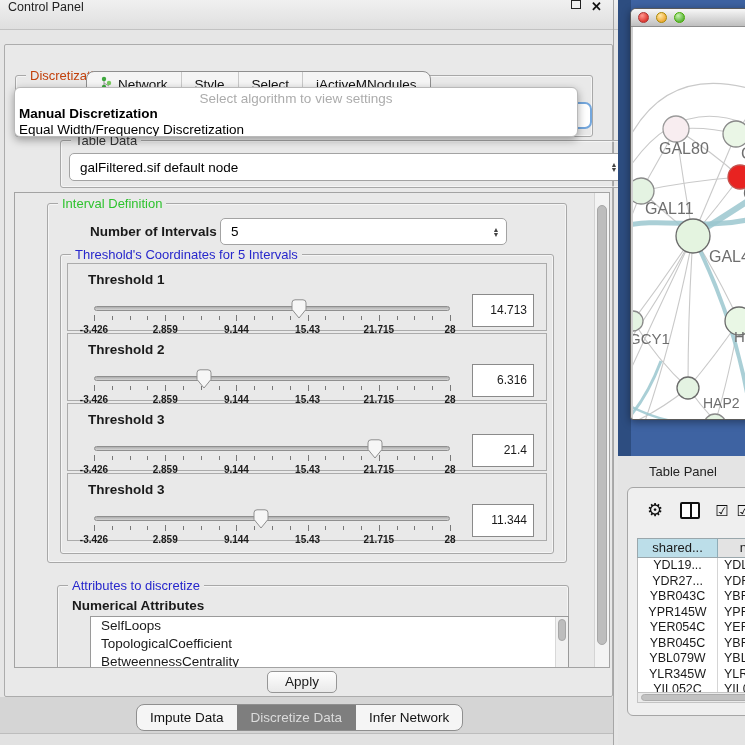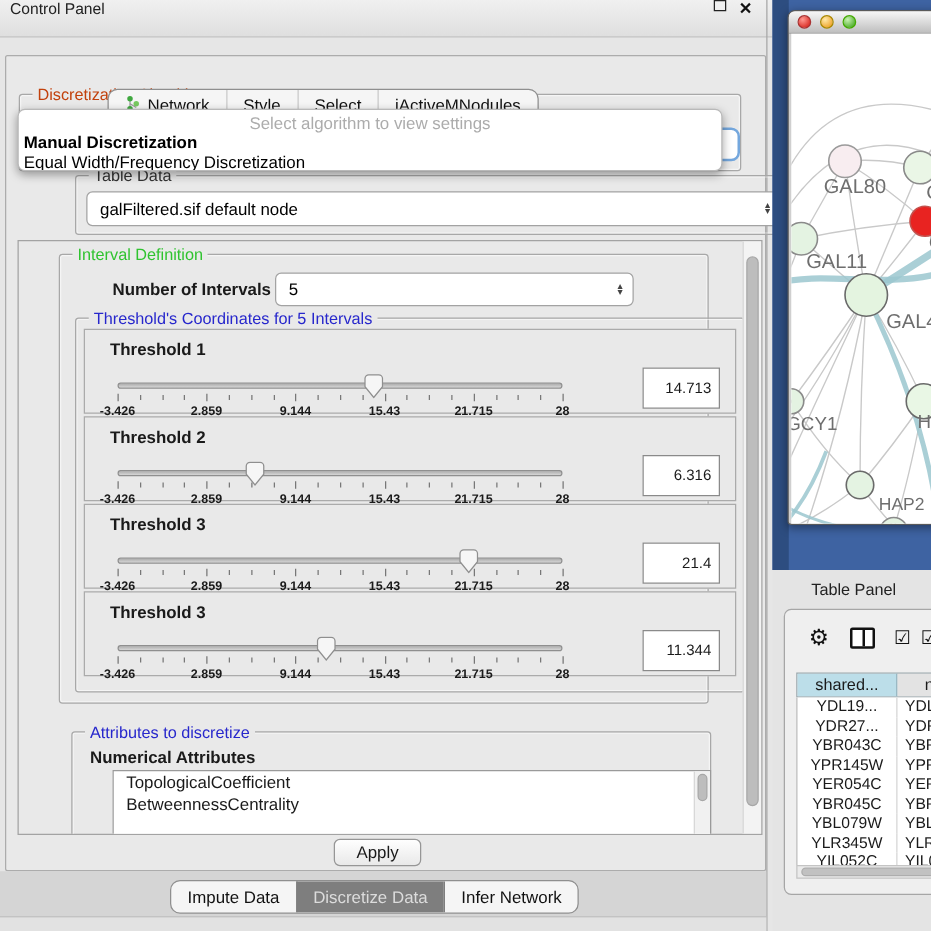--- a/index.html
+++ b/index.html
@@ -194,21 +194,21 @@
 
         <span class="noi-label" style="left:42px; top:20px;">Number of Intervals</span>
         <div class="combo" style="left:172px; top:14px; width:287px; height:27px;">
           <span class="cv">5</span>
           <span class="stepper">
               <span>▲</span>
               <span>▼</span>
             </span>
         </div>
 
-        <div class="groupbox" style="left:12px; top:50px; width:536px; height:300px;">
+        <div class="groupbox" style="left:12px; top:50px; width:494px; height:300px;">
           <span class="glabel" style="color:#2727CC;">Threshold's Coordinates for 5 Intervals</span>
           <div id="threshMount" style="position:absolute; left:0; top:6px; width:100%;">
               <div class="thresh-panel">
                 <div class="tl">Threshold 1</div>
                 <div class="slider">
                   <div class="track"></div>
                   <div class="tick" style="left: 0%; top: 9px; height: 6px;"></div>
                   <div class="tick" style="left: 5%; top: 10px; height: 4px;"></div>
                   <div class="tick" style="left: 10%; top: 10px; height: 4px;"></div>
                   <div class="tick" style="left: 15%; top: 10px; height: 4px;"></div>
@@ -354,20 +354,21 @@
               </div>
             </div>
         </div>
       </div>
 
       <div class="groupbox" style="left:42px; top:392px; width:512px; height:110px;">
         <span class="glabel" style="color:#2727CC;">Attributes to discretize</span>
         <span style="position:absolute; left:14px; top:12px; font-weight:bold; font-size:13.5px;">Numerical Attributes</span>
         <div class="attr-list" style="left:32px; top:30px; width:479px; height:53px;">
           <div id="attrMount">
+              <div class="attr-item">SelfLoops</div>
               <div class="attr-item">TopologicalCoefficient</div>
               <div class="attr-item">BetweennessCentrality</div>
             </div>
           <div class="attr-scroll">
               <div class="thumb"></div>
             </div>
         </div>
       </div>
 
       <div class="vscroll">

